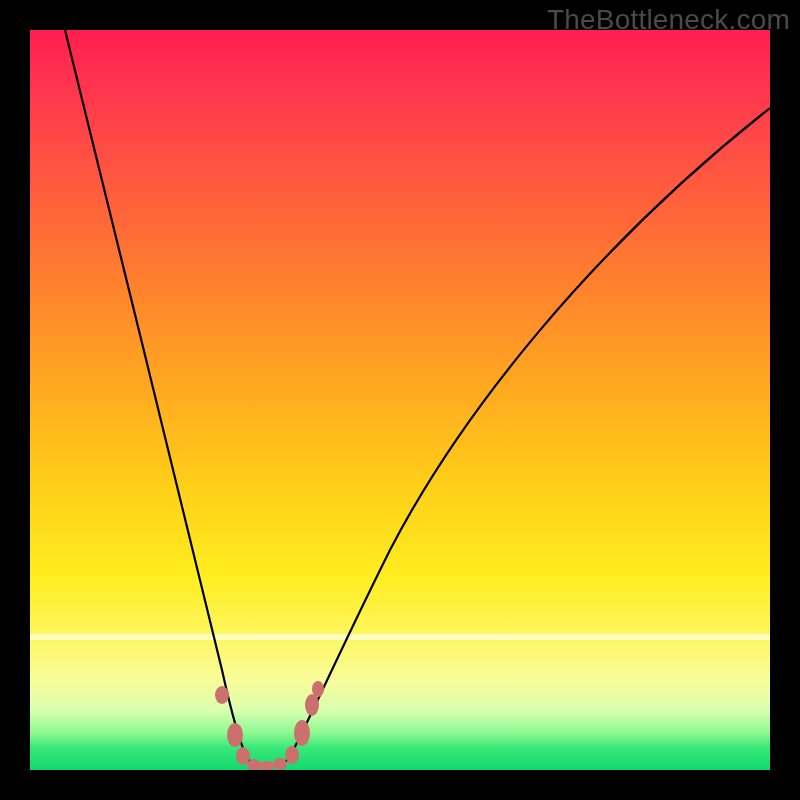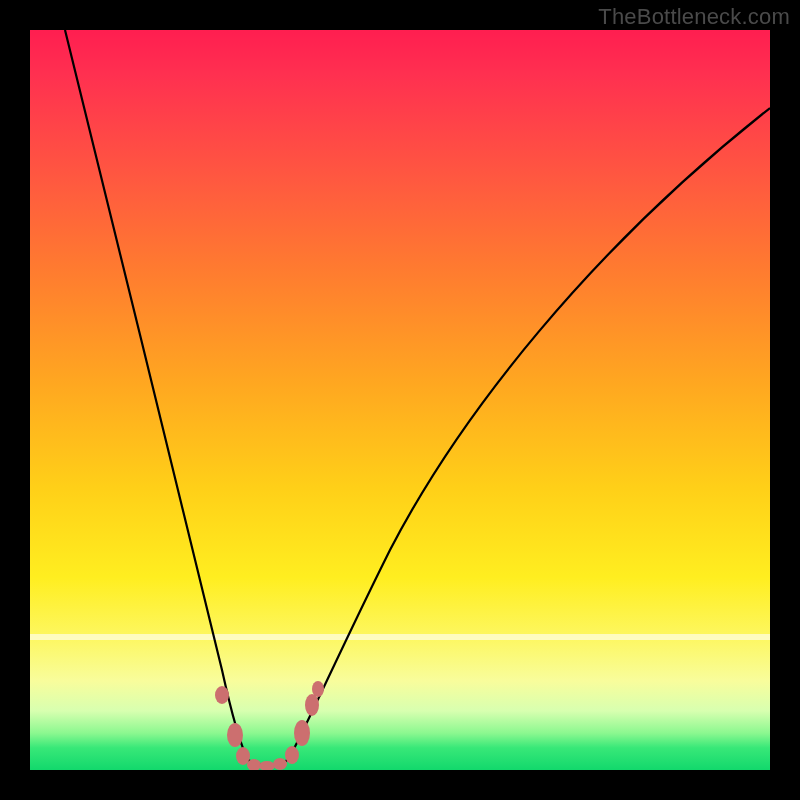--- a/index.html
+++ b/index.html
@@ -37,21 +37,21 @@
     position: absolute;
     left: 0;
     right: 0;
     height: 6px;
     background: rgba(255,255,255,0.6);
   }
   .watermark {
     position: absolute;
     top: 4px;
     right: 10px;
-    font-size: 22px;
+    font-size: 28px;
     font-weight: 500;
     color: #4a4a4a;
     letter-spacing: 0.2px;
     user-select: none;
   }
   svg.curve {
     position: absolute;
     left: 30px;
     top: 30px;
     width: 740px;

